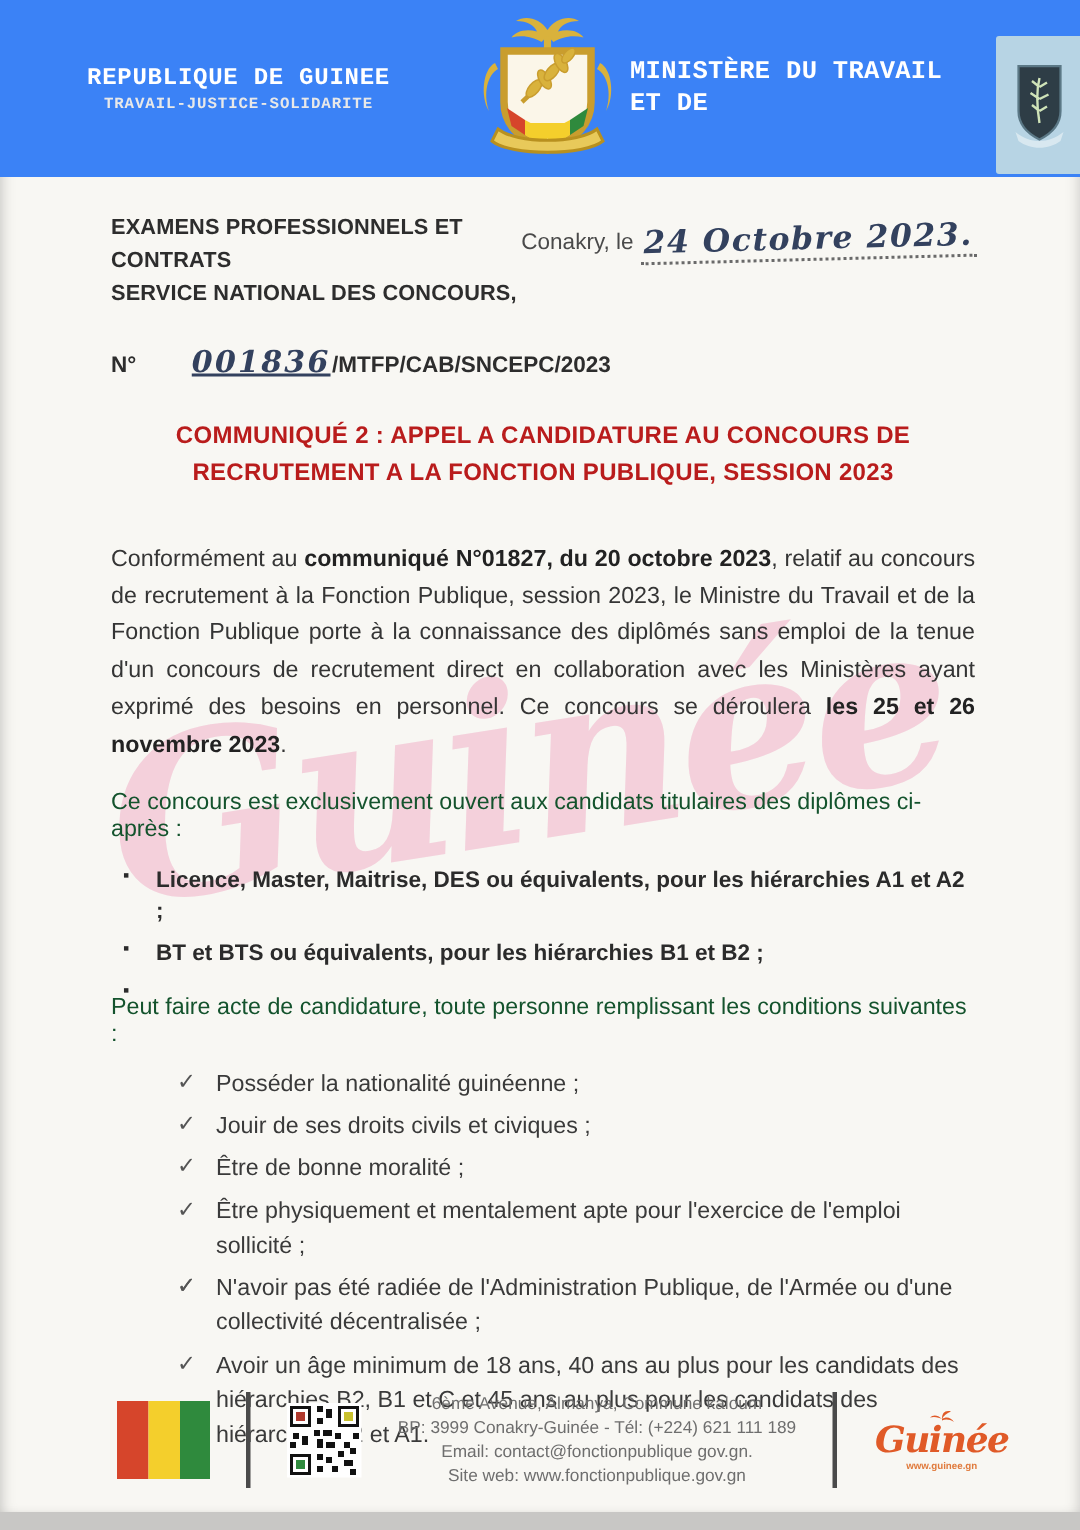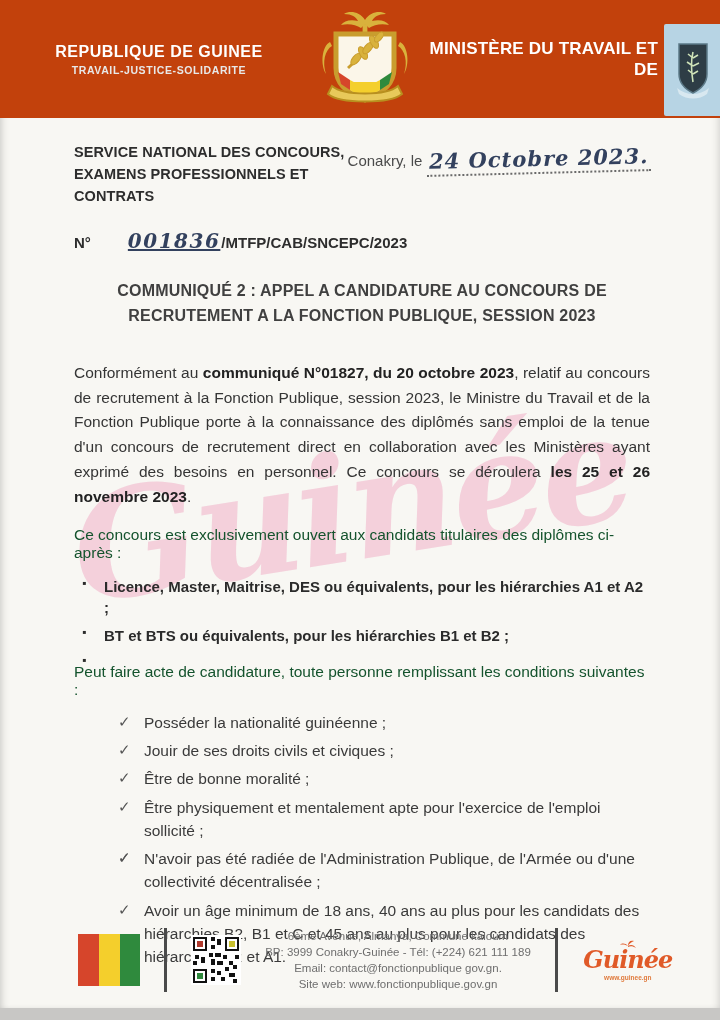--- a/index.html
+++ b/index.html
@@ -12,29 +12,30 @@
     position:relative;
     width:720px; height:1008px;
     background:#f8f7f3;
     overflow:hidden;
     box-shadow: inset 6px 0 10px -6px rgba(0,0,0,.25), inset -6px 0 10px -6px rgba(0,0,0,.2);
   }
   
   .band {
     position:relative;
     width:720px; height:118px;
-    background:#c2410c;
+    background:#3b82f6;
     display:flex; align-items:center;
     color:#fff;
+    font-family:Liberation Mono, monospace;
   }
   .band-left { width:300px; text-align:center; padding-left:18px; }
   .band-left .l1 { font-size:16px; font-weight:bold; letter-spacing:.5px; }
   .band-left .l2 { font-size:10.5px; font-weight:bold; letter-spacing:.6px; margin-top:3px; color:#e8e8e8; }
   .coa { width:110px; height:106px; flex:0 0 auto; margin-left:10px; }
-  .band-right { flex:1; text-align:right; padding-right:62px; }
+  .band-right { flex:1; text-align:left; padding-right:62px; }
   .band-right .l1, .band-right .l2 {
     font-size:17px; font-weight:bold; letter-spacing:.2px;
     font-stretch:condensed; line-height:1.25;
   }
   .stamp {
     position:absolute; right:-2px; top:24px;
     width:58px; height:92px;
     background:#b7d4e4;
     border-radius:2px;
     display:flex; align-items:center; justify-content:center;
@@ -69,21 +70,21 @@
   }
   .ref-line { margin-top:22px; font-size:15px; font-weight:bold; color:#2d2d2d; }
   .hand-ref {
     font-size:20px; letter-spacing:1.5px;
     text-decoration:underline;
     padding:0 1px;
     margin-left:36px;
   }
   .doc-title {
     margin-top:26px; text-align:center;
-    font-size:16px; font-weight:bold; color:#404040;
+    font-size:16px; font-weight:bold; color:#b91c1c;
     line-height:1.55; letter-spacing:.2px;
   }
   .para {
     margin-top:32px;
     font-size:15.5px; line-height:1.6; text-align:justify; color:#353535;
   }
   .para b { color:#222; }
   .lead { margin-top:16px; font-size:15.5px; color:#14532d; }
   ul { list-style:none; }
   .sq-list { margin-top:14px; }
@@ -173,22 +174,22 @@
       </svg>
     </div>
   </div>
 
   <div class="watermark">Guinée</div>
 
   <div class="content">
 
     <div class="meta-row">
       <div class="service">
+        <div>EXAMENS PROFESSIONNELS ET CONTRATS</div>
         <div>SERVICE NATIONAL DES CONCOURS,</div>
-        <div>EXAMENS PROFESSIONNELS ET CONTRATS</div>
       </div>
       <div class="dateline">
         <span>Conakry, le</span>
         <span class="hand hand-date">24 Octobre 2023.</span>
       </div>
     </div>
 
     <div class="ref-line">
       <span>N°</span><span class="hand hand-ref">001836</span><span>/MTFP/CAB/SNCEPC/2023</span>
     </div>

